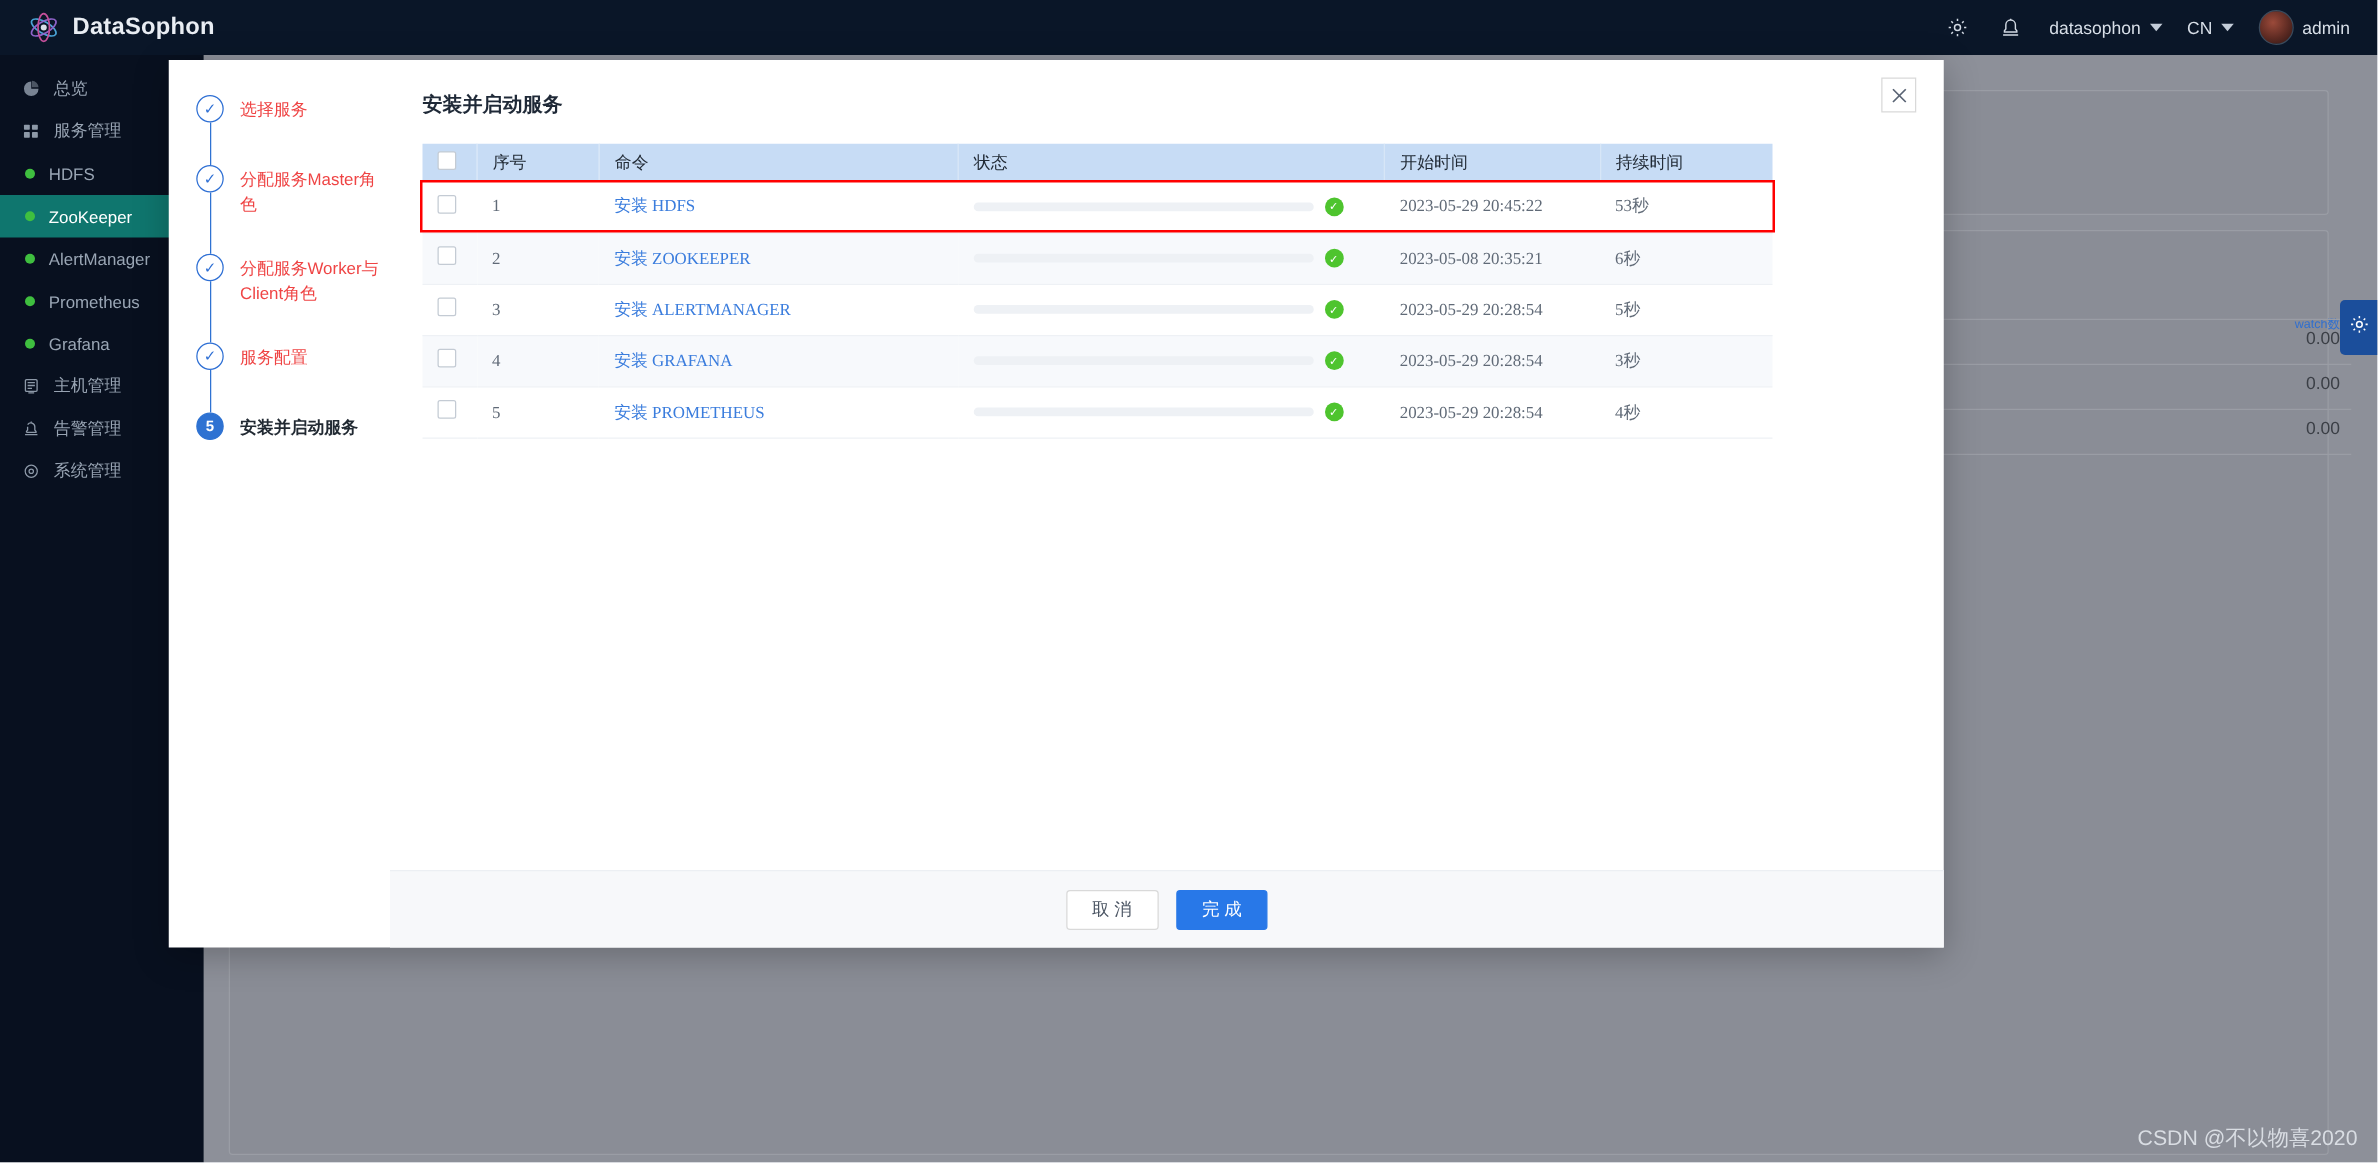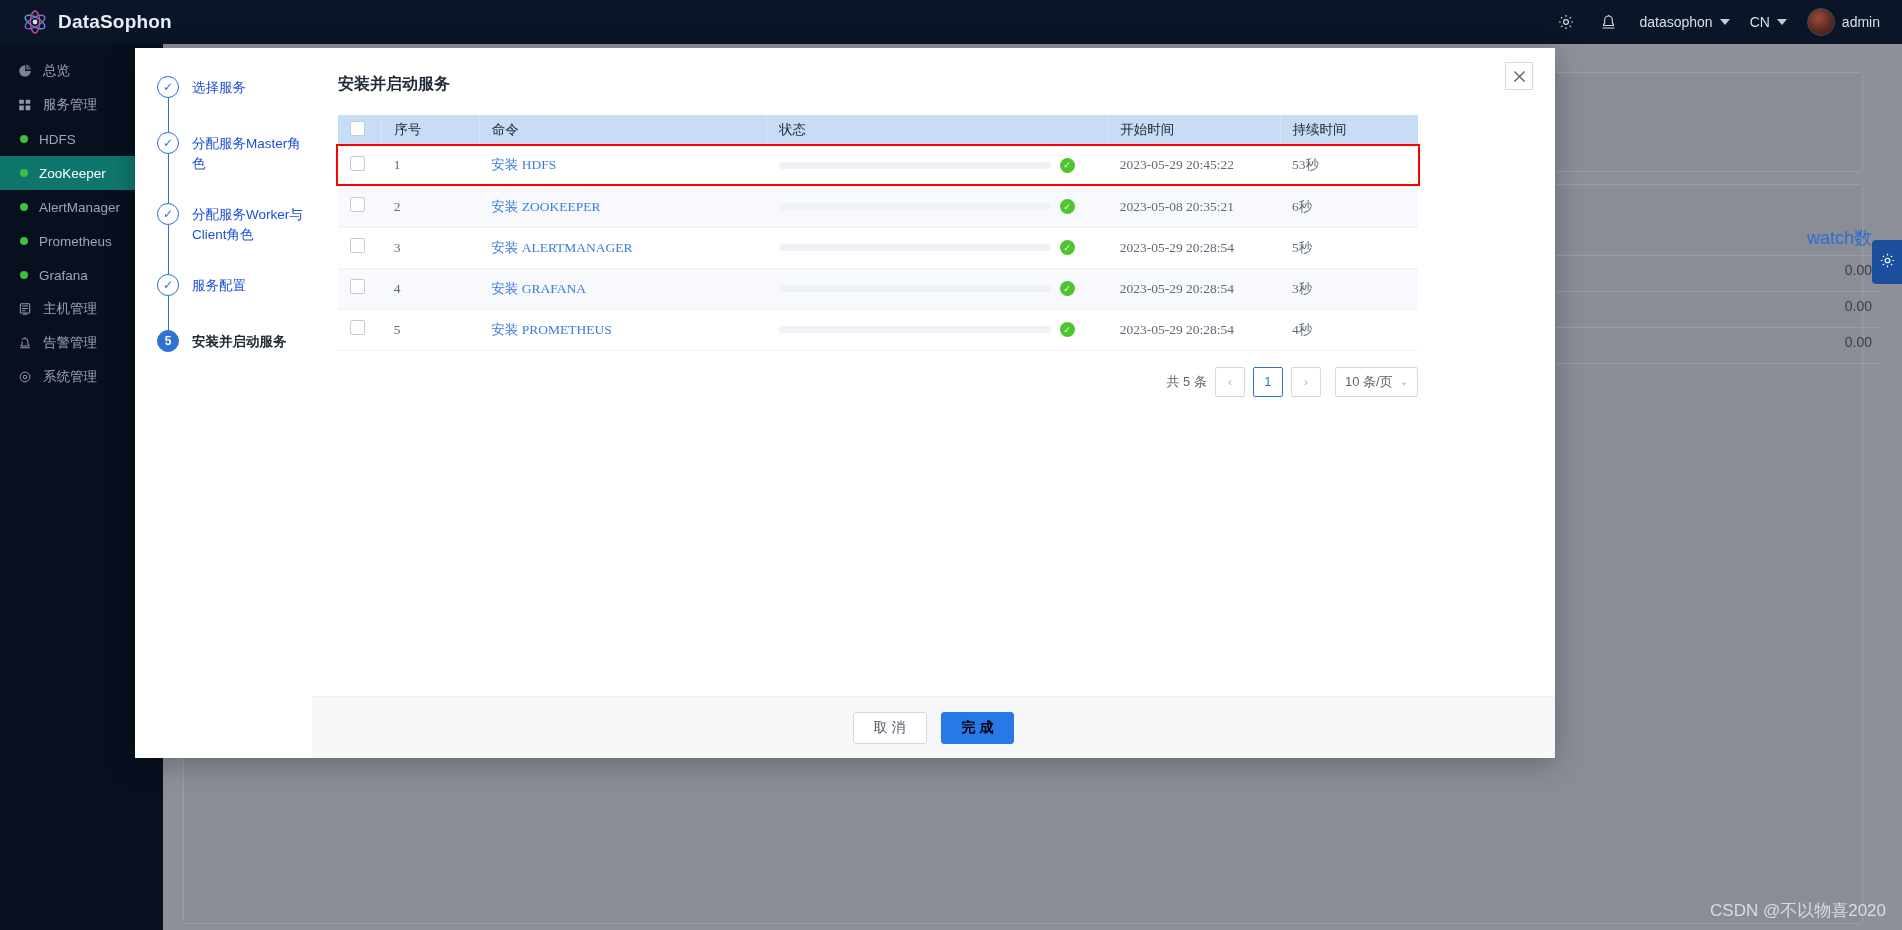--- a/index.html
+++ b/index.html
@@ -59,21 +59,21 @@
   .bread {
     position: absolute; left: 20px; top: 6px; font-size: 13px; color: #6d7179;
     letter-spacing: .5px; white-space: nowrap;
   }
   .bg-card {
     position: absolute; background: #8a8d96; border: 1px solid #9a9da5; border-radius: 3px;
   }
   .bg-card.a { left: 20px; top: 28px; width: 1680px; height: 100px; }
   .bg-card.b { left: 20px; top: 140px; width: 1680px; height: 740px; }
   .bg-colhead {
-    position: absolute; right: 30px; top: 182px; color: #2f6fd0; font-size: 18px;
+    position: absolute; right: 30px; top: 208px; color: #2f6fd0; font-size: 10px;
   }
   .bg-val {
     position: absolute; right: 30px; color: #3b3f46; font-size: 14px;
   }
   .bg-rowline { position: absolute; left: 21px; right: 21px; height: 1px; background: #9a9da5; }
   .gear-tab {
     position: absolute; right: 0; top: 196px; width: 30px; height: 44px;
     background: #1b4e9b; border-radius: 4px 0 0 4px;
     display: flex; align-items: center; justify-content: center; color: #fff;
   }
@@ -93,21 +93,21 @@
     width: 22px; height: 22px; border-radius: 50%; flex: none; z-index: 2;
     display: flex; align-items: center; justify-content: center;
     border: 1px solid #2e6fd4; background: #fff; color: #2e6fd4; font-size: 12px;
   }
   .step.active .bullet { background: #2e72d2; border-color: #2e72d2; color: #fff; font-weight: bold; }
   .step .line {
     position: absolute; left: 10.5px; top: 22px; bottom: -0px; width: 1.5px; background: #2e72d2;
   }
   .step:last-child .line { display: none; }
   .step .stitle {
-    margin-left: 13px; font-size: 13.5px; color: #1d4ed8; line-height: 1.45; padding-top: 2px;
+    margin-left: 13px; font-size: 13.5px; color: #ef4444; line-height: 1.45; padding-top: 2px;
     max-width: 128px; word-break: break-word;
   }
   .step.active .stitle { color: #222a33; font-weight: bold; }
 
   .mbody { flex: 1; position: relative; padding: 0; display: flex; flex-direction: column; }
   .mhead { padding: 26px 26px 0 26px; position: relative; }
   .mtitle { font-size: 16px; color: #1f2937; font-weight: bold; }
   .close-btn {
     position: absolute; right: 22px; top: 14px; width: 28px; height: 28px;
     border: 1px solid #d9d9d9; background: #fff; display: flex; align-items: center;
@@ -168,21 +168,21 @@
 
   .mfoot {
     margin-top: auto; height: 62px; background: #f7f8fa; border-top: 1px solid #eceff3;
     display: flex; align-items: center; justify-content: center; gap: 14px;
   }
   .btn {
     height: 32px; padding: 0 20px; border-radius: 3px; font-size: 14px; cursor: pointer;
     display: flex; align-items: center; justify-content: center;
   }
   .btn-ghost { background: #fff; border: 1px solid #d9d9d9; color: #4b5563; }
-  .btn-primary { background: #2878e8; border: 1px solid #2878e8; color: #000000; font-weight: bold; text-align: right; }
+  .btn-primary { background: #2878e8; border: 1px solid #2878e8; color: #ffffff; font-weight: normal; text-align: right; }
 
   .watermark {
     position: absolute; right: 16px; bottom: 8px; font-size: 17px; color: #d9dde3;
     z-index: 20; white-space: nowrap;
   }
 </style>
 </head>
 <body>
 
 <div id="app">
@@ -437,30 +437,20 @@
                   </span>
                 </td>
                 <td>2023-05-29 20:28:54</td>
                 <td>4秒</td>
               </tr>
             </tbody>
         </table>
         <div class="row-hl" id="rowhl" style="left: 24px; top: 49px; width: 1084px; height: 42px;"></div>
       </div>
 
-      <div class="pager">
-        <span>共 5 条</span>
-        <span class="pbtn">‹</span>
-        <span class="pbtn num">1</span>
-        <span class="pbtn">›</span>
-        <span class="psize">
-          <span>10 条/页</span>
-          <span class="chev">⌄</span>
-        </span>
-      </div>
 
       <div class="mfoot">
         <div class="btn btn-ghost">取 消</div>
         <div class="btn btn-primary">完 成</div>
       </div>
     </div>
   </div>
 
   <div class="watermark">CSDN @不以物喜2020</div>
 </div>

